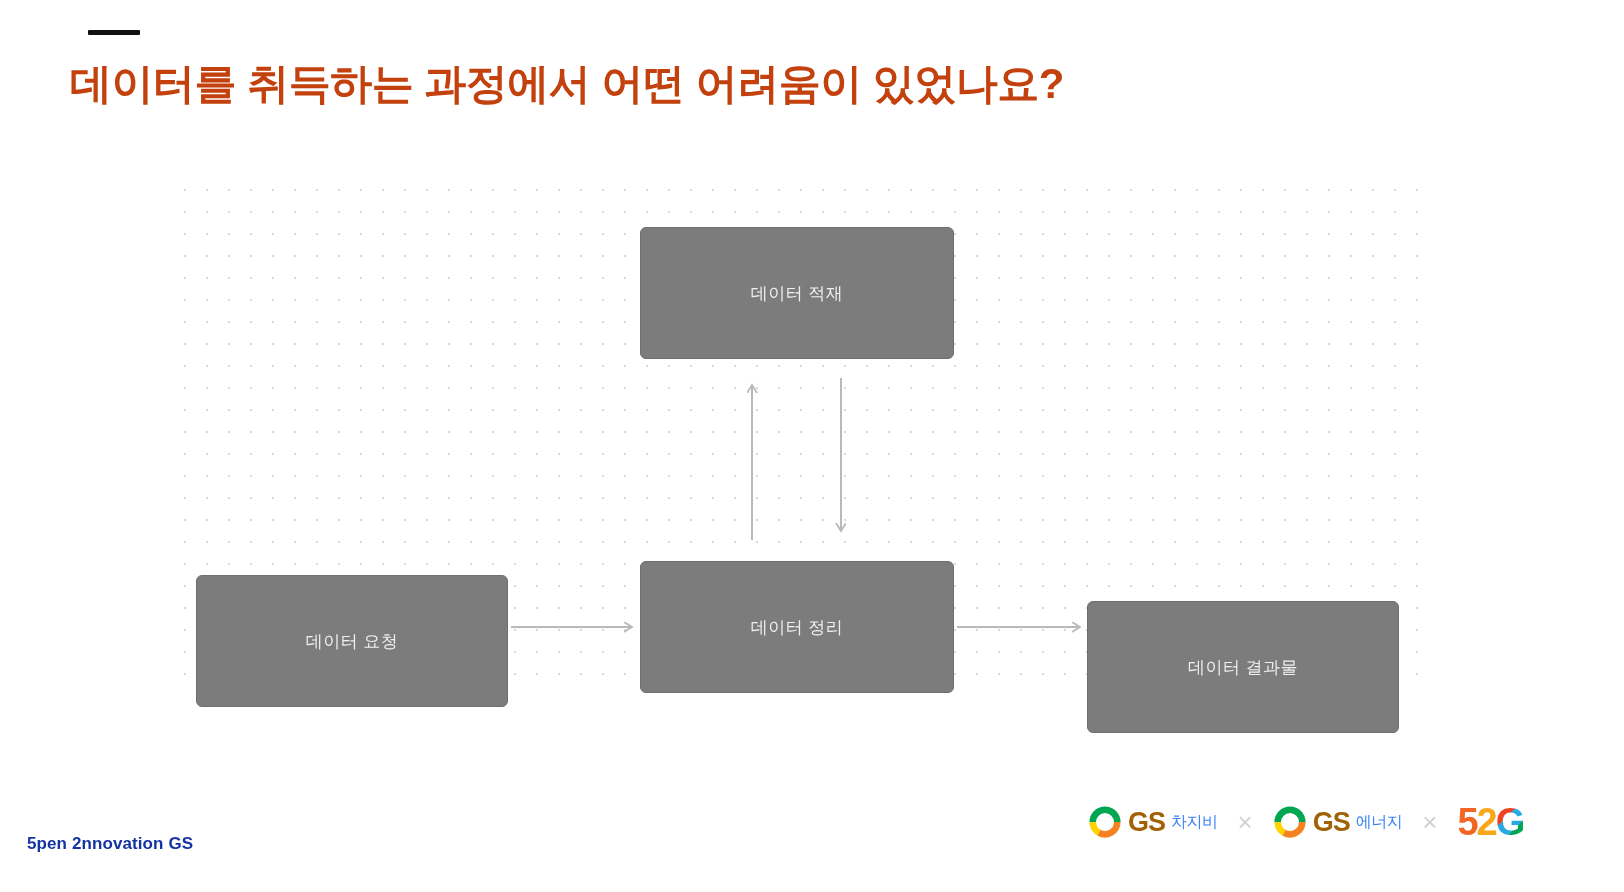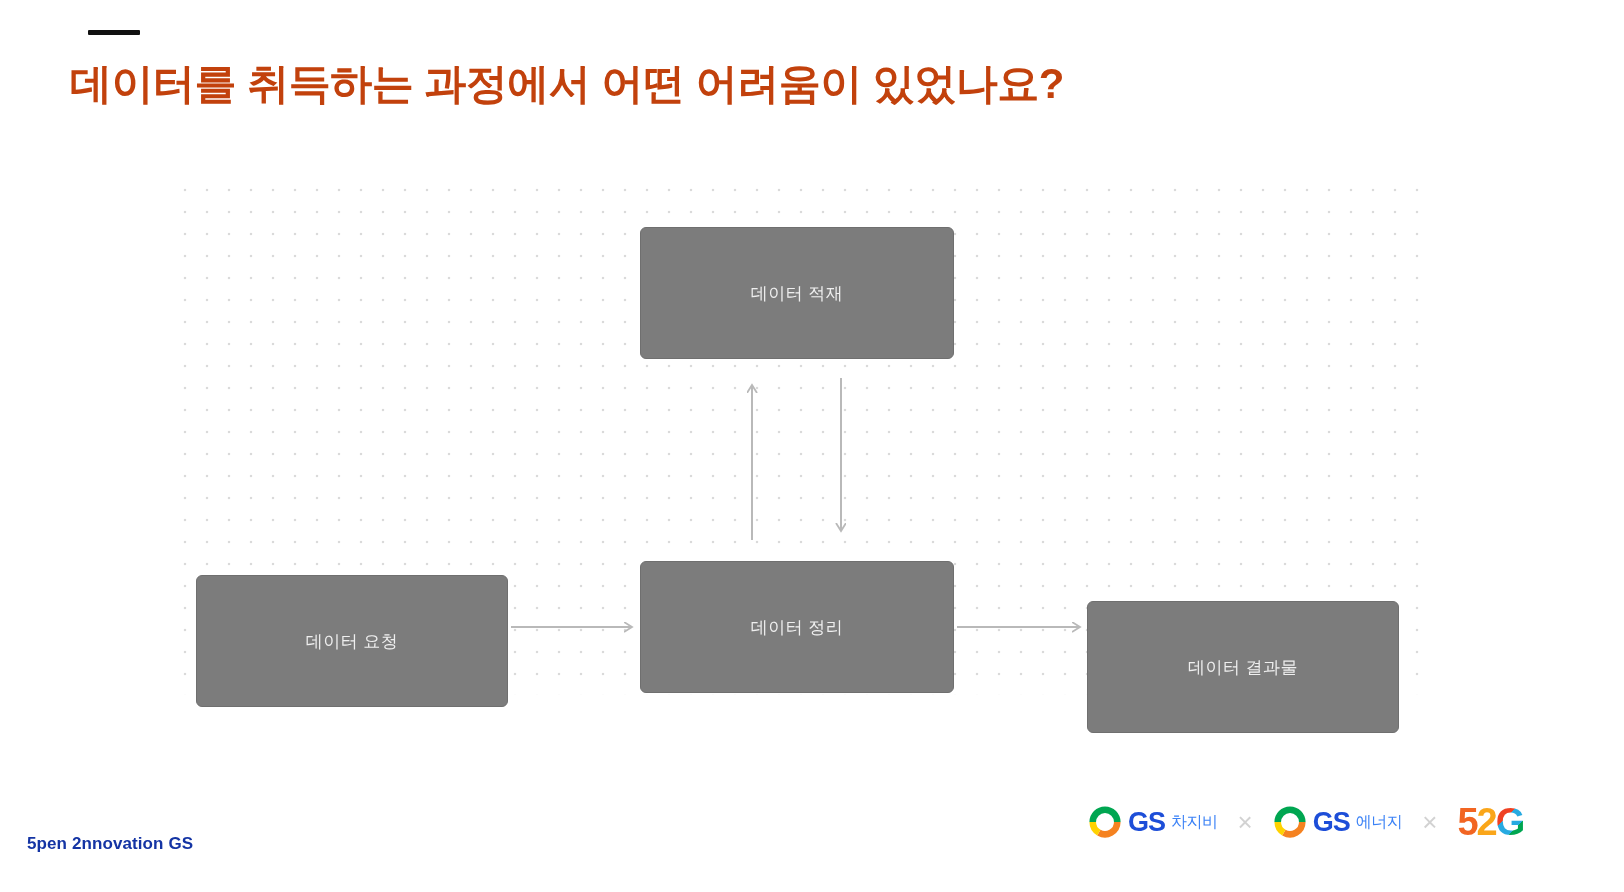--- a/index.html
+++ b/index.html
@@ -97,21 +97,21 @@
   }
   .logo-gs {
     display: flex;
     align-items: center;
     gap: 6px;
   }
   .gs-word {
     font-size: 27px;
     font-weight: 800;
     letter-spacing: -1px;
-    color: #1d4ed8;
+    color: #a16207;
   }
   .gs-suffix {
     font-size: 16px;
     font-weight: 500;
     color: #3b82f6;
     letter-spacing: -0.5px;
   }
   .x-sep {
     font-size: 26px;
     color: #d2d2d2;

